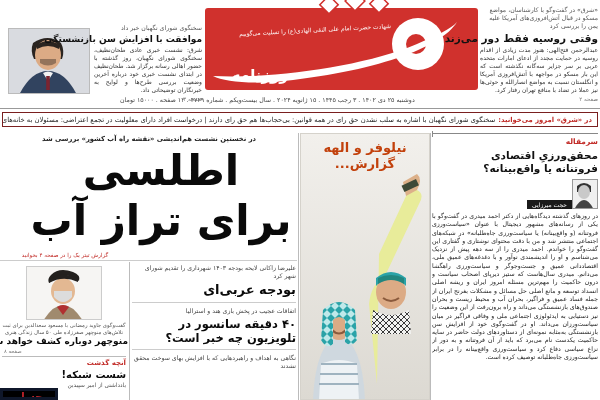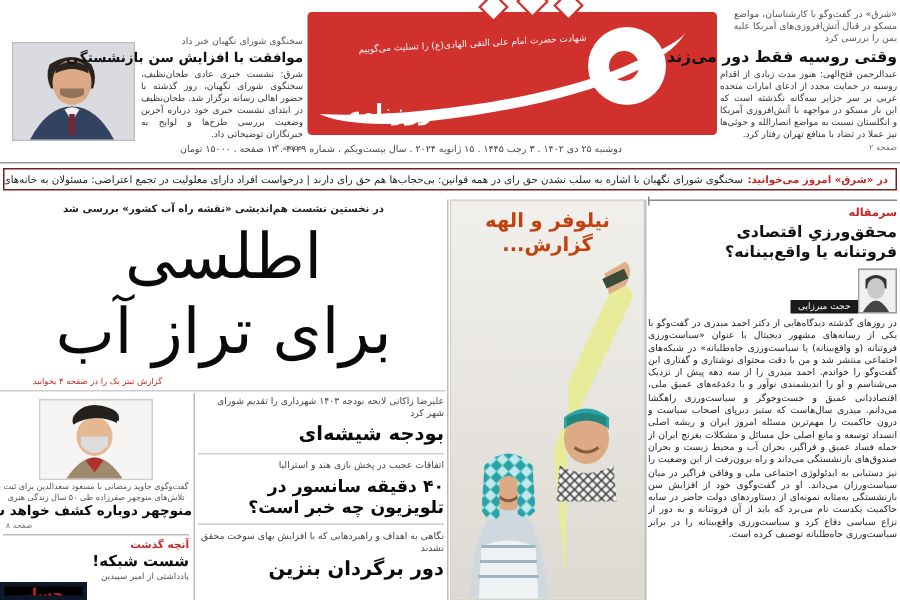--- a/index.html
+++ b/index.html
@@ -32,21 +32,21 @@
   .hline { background:#999; height:1px; }
   .today-strip { left:2px; top:112px; width:596px; height:15px; border:1px solid #7a1f1f; display:flex; align-items:center; justify-content:flex-start; padding:0 5px; gap:3px; overflow:hidden; }
   .today-label { color:#c12a26; font-size:6.8px; font-weight:bold; white-space:nowrap; }
   .today-text { color:#222; font-size:6.8px; white-space:nowrap; }
 
   
   .vline { background:#bbb; width:1px; }
 
   
   .lead-kicker { left:0; top:135px; width:298px; font-size:6.8px; color:#222; text-align:center; font-weight:bold; }
-  .lead-head { left:0; top:146px; width:298px; text-align:center; font-weight:normal; color:#0a0a0a; font-size:42px; line-height:50px; letter-spacing:-1px; }
+  .lead-head { left:12px; top:146px; width:298px; text-align:center; font-weight:bold; color:#0a0a0a; font-size:42px; line-height:50px; letter-spacing:-1px; }
   .lead-note { left:2px; top:252px; width:126px; font-size:5.6px; color:#c12a26; text-align:center; }
 
   
   .photo-wrap { left:300px; top:133px; width:130px; height:267px; background:#e9e7e2; overflow:hidden; border:1px solid #d5d2cb; }
   .photo-head { left:306px; top:140px; width:118px; text-align:center; font-size:13px; font-weight:bold; color:#c2410c; line-height:16px; }
 
   
   .ed-col { right:2px; top:133px; width:166px; }
   .ed-rule { border-top:1px solid #888; position:relative; margin-bottom:3px; }
   .ed-rule:before { content:""; position:absolute; left:0; top:-3px; width:1px; height:6px; background:#888; }
@@ -202,31 +202,30 @@
         </svg>
       </div>
       <div class="ed-name">حجت میرزایی</div>
     </div>
     <div class="ed-body">در روزهای گذشته دیدگاه‌هایی از دکتر احمد میدری در گفت‌وگو با یکی از رسانه‌های مشهور دیجیتال با عنوان «سیاست‌ورزی فروتنانه (و واقع‌بینانه) یا سیاست‌ورزی جاه‌طلبانه» در شبکه‌های اجتماعی منتشر شد و من با دقت محتوای نوشتاری و گفتاری این گفت‌وگو را خواندم. احمد میدری را از سه دهه پیش از نزدیک می‌شناسم و او را اندیشمندی نوآور و با دغدغه‌های عمیق ملی، اقتصاددانی عمیق و جست‌وجوگر و سیاست‌ورزی راهگشا می‌دانم. میدری سال‌هاست که ستیز دیرپای اصحاب سیاست و درون حاکمیت را مهم‌ترین مسئله امروز ایران و ریشه اصلی انسداد توسعه و مانع اصلی حل مسائل و مشکلات بغرنج ایران از جمله فساد عمیق و فراگیر، بحران آب و محیط زیست و بحران صندوق‌های بازنشستگی می‌داند و راه برون‌رفت از این وضعیت را نیز دستیابی به ایدئولوژی اجتماعی ملی و وفاقی فراگیر در میان سیاست‌ورزان می‌داند. او در گفت‌وگوی خود از افزایش سن بازنشستگی به‌مثابه نمونه‌ای از دستاوردهای دولت حاضر در سایه حاکمیت یکدست نام می‌برد که باید از آن فروتنانه و به دور از نزاع سیاسی دفاع کرد و سیاست‌ورزی واقع‌بینانه را در برابر سیاست‌ورزی جاه‌طلبانه توصیف کرده است.</div>
   </div>
 
   <div class="abs mid-col">
     <div class="mid-item">
       <div class="mid-kicker">علیرضا زاکانی لایحه بودجه ۱۴۰۳ شهرداری را تقدیم شورای شهر کرد</div>
-      <div class="mid-head">بودجه شیشه‌ای</div>
+      <div class="mid-head">بودجه عربی‌ای</div>
     </div>
     <div class="mid-sep"></div>
     <div class="mid-item">
       <div class="mid-kicker">اتفاقات عجیب در پخش بازی هند و استرالیا</div>
       <div class="mid-head small">۴۰ دقیقه سانسور در تلویزیون چه خبر است؟</div>
     </div>
     <div class="mid-sep"></div>
     <div class="mid-item">
       <div class="mid-kicker">نگاهی به اهداف و راهبردهایی که با افزایش بهای سوخت محقق نشدند</div>
-      <div class="mid-head">دور برگردان بنزین</div>
     </div>
   </div>
 
   <div class="abs oldman-photo">
     <svg width="76" height="54" viewBox="0 0 76 54">
       <rect width="76" height="54" fill="#f6f5f3"></rect>
       <ellipse cx="38" cy="24" rx="12" ry="13" fill="#e3b892"></ellipse>
       <path d="M 24 16 Q 38 2 54 14 Q 56 8 48 5 Q 34 0 26 8 Q 22 12 24 16 Z" fill="#23201e"></path>
       <path d="M 24 16 Q 38 8 53 15 L 53 11 Q 38 4 24 12 Z" fill="#23201e"></path>
       <path d="M 29 30 Q 38 40 47 30 L 47 24 L 29 24 Z" fill="#dcdcdc"></path>

